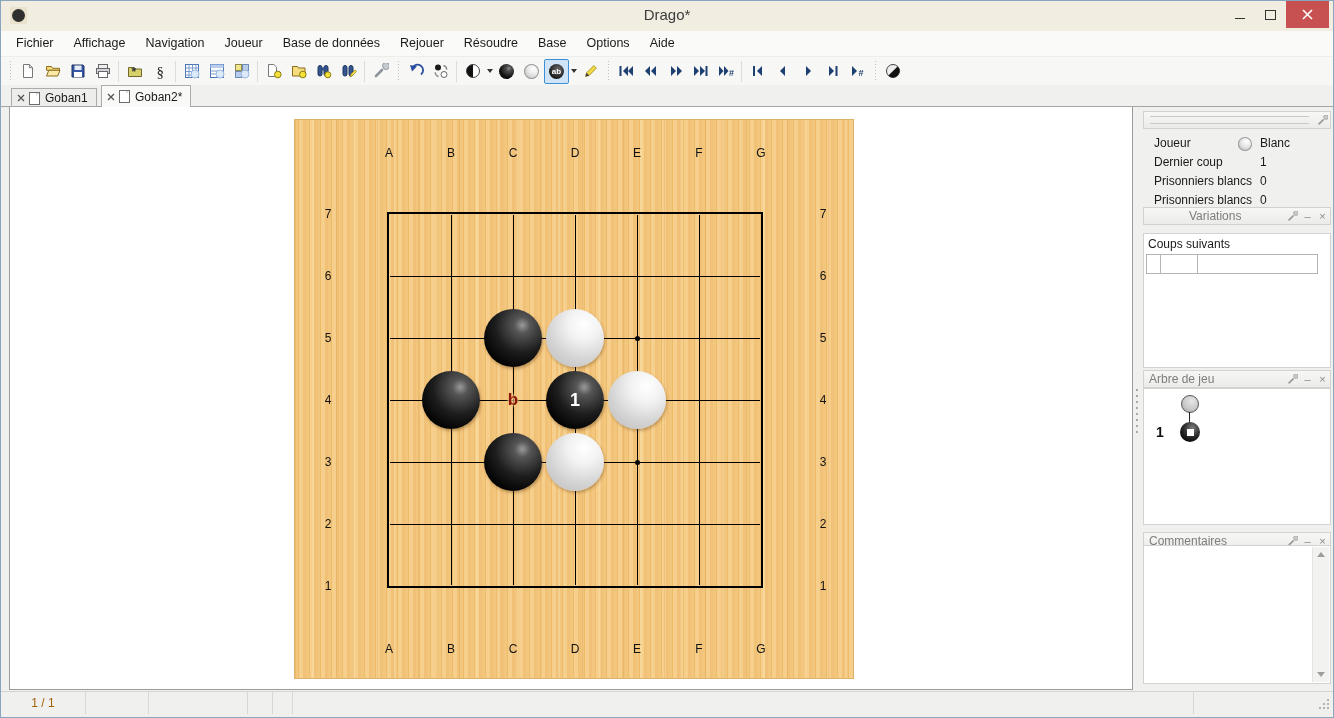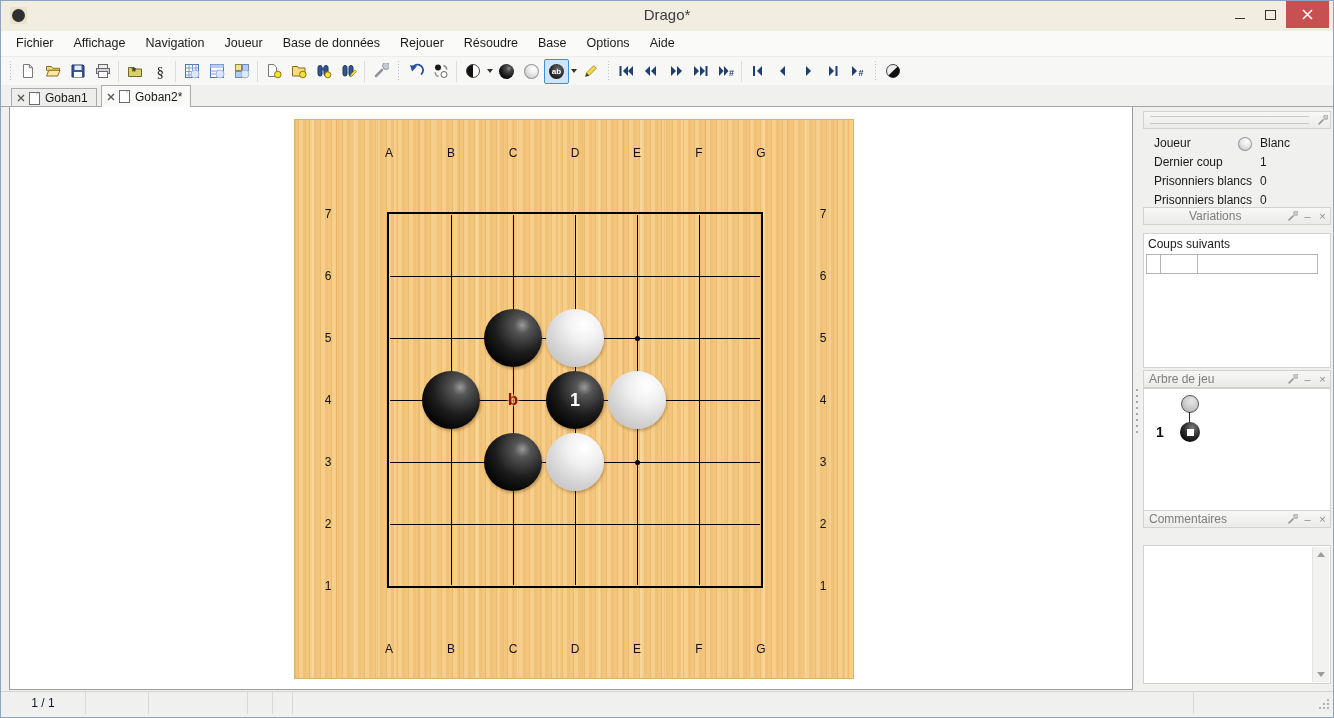--- a/index.html
+++ b/index.html
@@ -76,21 +76,21 @@
   .tree-line{position:absolute;left:45px;top:23px;width:1px;height:11px;background:#222;}
   .tree-cur{left:36px;top:33px;width:20px;height:20px;background:radial-gradient(circle at 62% 30%,#7d7d7d 0%,#2e2e2e 45%,#000 85%);display:flex;align-items:center;justify-content:center;}
   .tree-sq{width:7px;height:7px;background:#fff;}
   .tree-num{position:absolute;left:12px;top:35px;font-size:14px;font-weight:bold;color:#111;}
   .scrollbar{position:absolute;right:1px;top:1px;width:16px;bottom:1px;background:#f2f2f0;border-left:1px solid #e4e4e2;}
   .sb-arrow{position:absolute;left:0;width:16px;height:15px;display:flex;align-items:center;justify-content:center;}
   .sb-up-g{width:0;height:0;border-left:4px solid transparent;border-right:4px solid transparent;border-bottom:5px solid #9d9d9b;}
   .sb-dn-g{width:0;height:0;border-left:4px solid transparent;border-right:4px solid transparent;border-top:5px solid #9d9d9b;}
   
   .statusbar{position:absolute;left:0;top:690px;width:100%;height:22px;background:#f0f0ee;border-top:1px solid #d4d4d2;display:flex;}
-  .sb-cell{height:100%;border-right:1px solid #d8d8d6;box-sizing:border-box;font-size:12px;color:#0f172a;display:flex;align-items:center;justify-content:center;}
+  .sb-cell{height:100%;border-right:1px solid #d8d8d6;box-sizing:border-box;font-size:12px;color:#a16207;display:flex;align-items:center;justify-content:center;}
   .resize-grip{position:absolute;right:2px;bottom:2px;}
 </style>
 </head>
 <body>
 
 <div class="window">
 
   <div class="titlebar">
     <span class="app-icon">
       <svg width="17" height="17" viewBox="0 0 17 17">
@@ -543,21 +543,21 @@
       </div>
       <div class="panel-body" style="top:282px;height:137px;">
         <span class="tree-node tree-root"></span>
         <span class="tree-line"></span>
         <span class="tree-node tree-cur">
             <span class="tree-sq"></span>
           </span>
         <span class="tree-num">1</span>
       </div>
 
-      <div class="panel-hdr" style="top:404px;align-items:center;">
+      <div class="panel-hdr" style="top:426px;align-items:center;">
         <span class="panel-title">Commentaires</span>
         <span class="hdr-ic">
             <svg width="11" height="11" viewBox="0 0 16 16">
               <path d="M3 13 L9 7" stroke="#9a9a9a" stroke-width="2.4" stroke-linecap="round"></path>
               <path d="M9.5 2.5 A3.5 3.5 0 1 1 13.5 6.5 L11 6 10 4z" fill="#c9c9c9" stroke="#9a9a9a"></path>
             </svg>
           </span>
         <span class="hdr-ic">–</span>
         <span class="hdr-ic">×</span>
       </div>

